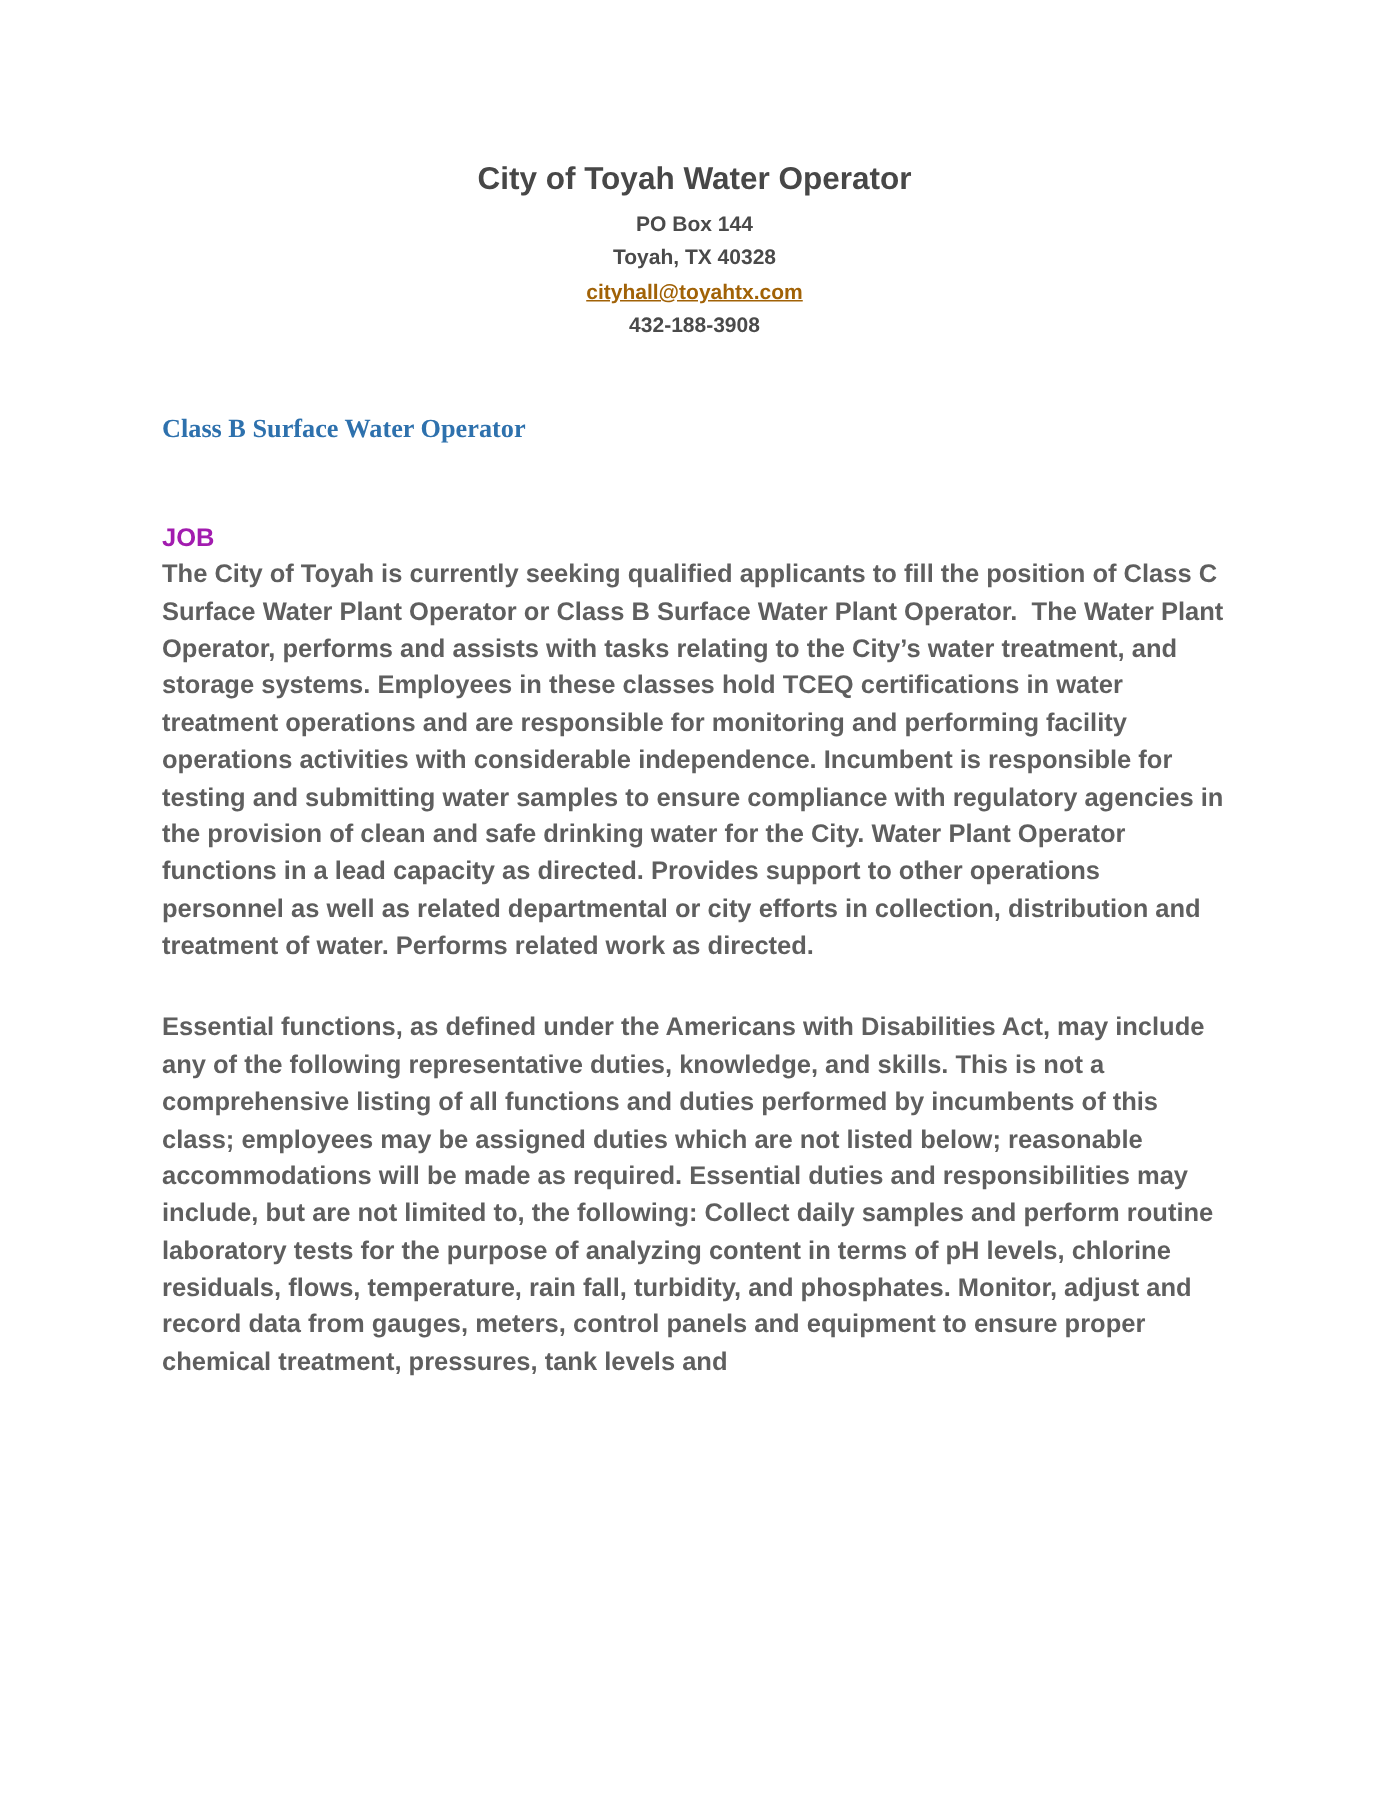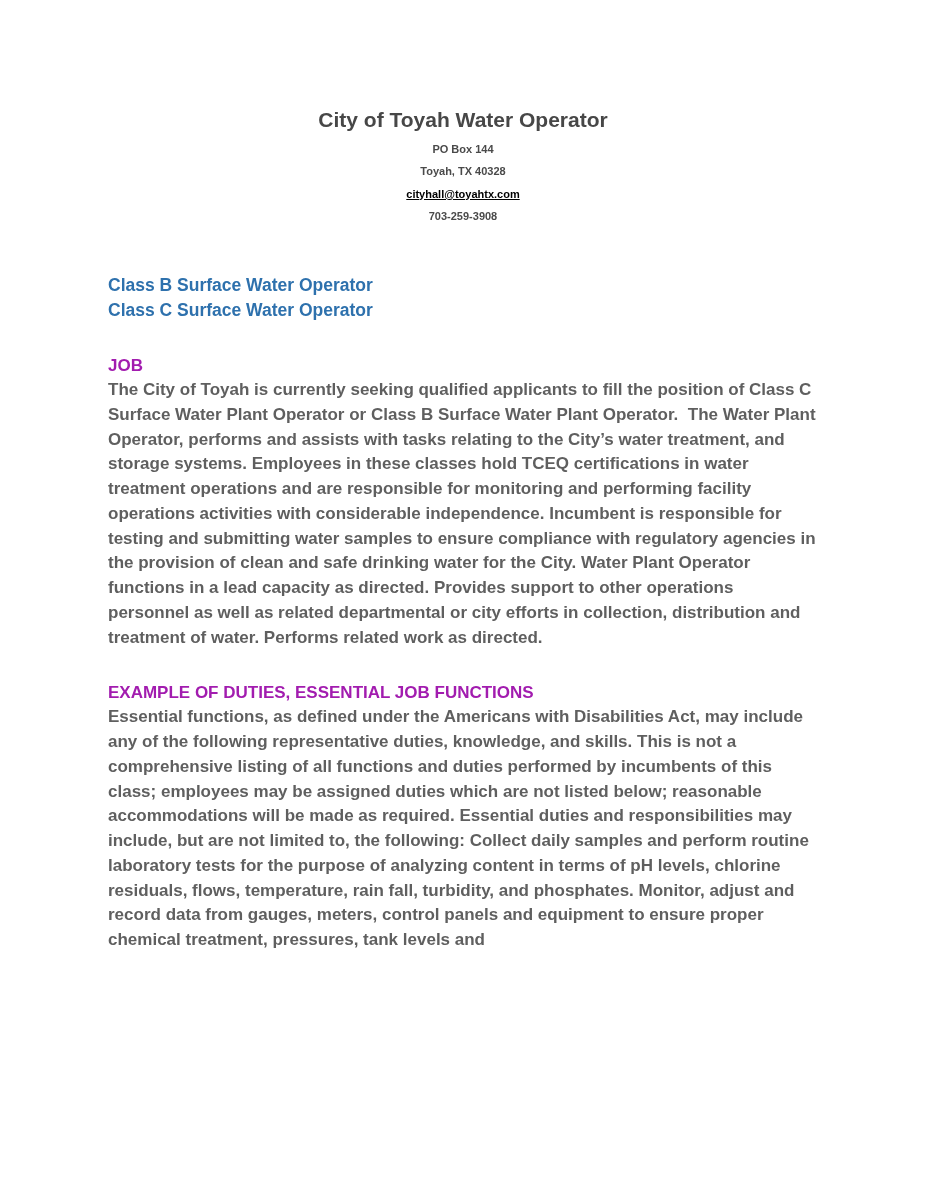--- a/index.html
+++ b/index.html
@@ -21,34 +21,35 @@
     color: #4a4a4a;
   }
   .doc-title {
     font-size: 21px;
     line-height: 27px;
     font-weight: bold;
     color: #474747;
     margin: 0 0 5px 0;
   }
   .addr-line {
-    font-size: 11px;
+    font-size: 14px;
     line-height: 22.3px;
     font-weight: bold;
     color: #4a4a4a;
   }
   .email-link {
-    color: #000000;
+    color: #a16207;
     text-decoration: underline;
     font-weight: bold;
     cursor: pointer;
   }
   .positions {
     margin-top: 46px;
-    margin-bottom: 30px;
+    margin-bottom: 48px;
+    font-family: Liberation Serif, serif;
   }
   .position-line {
     font-size: 17.5px;
     line-height: 25px;
     font-weight: bold;
     color: #2e71ad;
   }
   .doc-section { margin: 0; }
   .doc-section + .doc-section { margin-top: 30px; }
   .section-heading {
@@ -70,32 +71,30 @@
 </head>
 <body>
 
 <div class="page">
 
   <header class="doc-header">
     <h1 class="doc-title">City of Toyah Water Operator</h1>
     <div class="addr-line">PO Box 144</div>
     <div class="addr-line">Toyah, TX 40328</div>
     <div class="addr-line"><a class="email-link">cityhall@toyahtx.com</a></div>
-    <div class="addr-line">703-259-3908</div>
+    <div class="addr-line">432-188-3908</div>
   </header>
 
   <div class="positions">
     <div class="position-line">Class B Surface Water Operator</div>
-    <div class="position-line">Class C Surface Water Operator</div>
   </div>
 
   <section class="doc-section">
     <h2 class="section-heading">JOB</h2>
     <p class="section-body">The City of Toyah is currently seeking qualified applicants to fill the position of Class C Surface Water Plant Operator or Class B Surface Water Plant Operator.  The Water Plant Operator, performs and assists with tasks relating to the City’s water treatment, and storage systems. Employees in these classes hold TCEQ certifications in water treatment operations and are responsible for monitoring and performing facility operations activities with considerable independence. Incumbent is responsible for testing and submitting water samples to ensure compliance with regulatory agencies in the provision of clean and safe drinking water for the City. Water Plant Operator functions in a lead capacity as directed. Provides support to other operations personnel as well as related departmental or city efforts in collection, distribution and treatment of water. Performs related work as directed.</p>
   </section>
 
 
   <section class="doc-section">
-    <h2 class="section-heading">EXAMPLE OF DUTIES, ESSENTIAL JOB FUNCTIONS</h2>
     <p class="section-body">Essential functions, as defined under the Americans with Disabilities Act, may include any of the following representative duties, knowledge, and skills. This is not a comprehensive listing of all functions and duties performed by incumbents of this class; employees may be assigned duties which are not listed below; reasonable accommodations will be made as required. Essential duties and responsibilities may include, but are not limited to, the following: Collect daily samples and perform routine laboratory tests for the purpose of analyzing content in terms of pH levels, chlorine residuals, flows, temperature, rain fall, turbidity, and phosphates. Monitor, adjust and record data from gauges, meters, control panels and equipment to ensure proper chemical treatment, pressures, tank levels and</p>
   </section>
 
 </div>
 
 </body></html>

